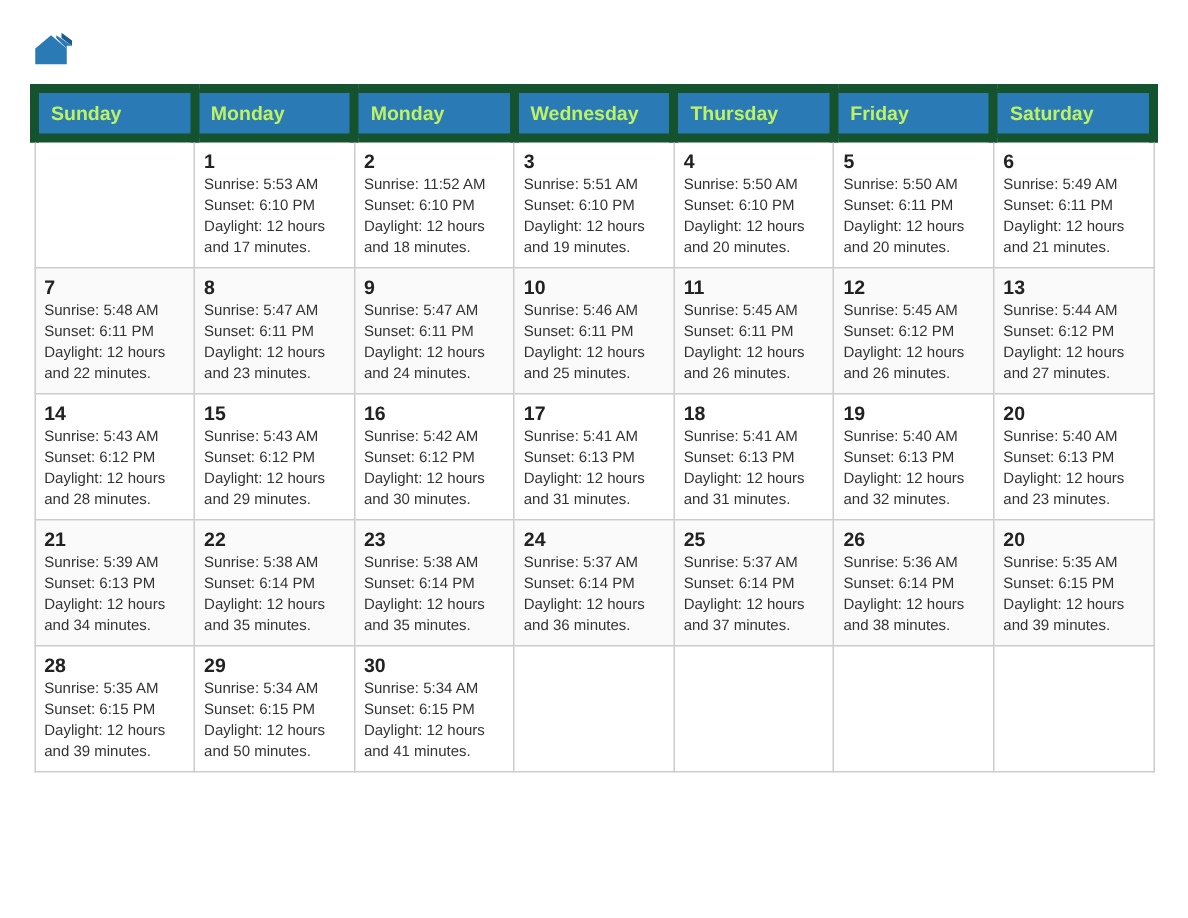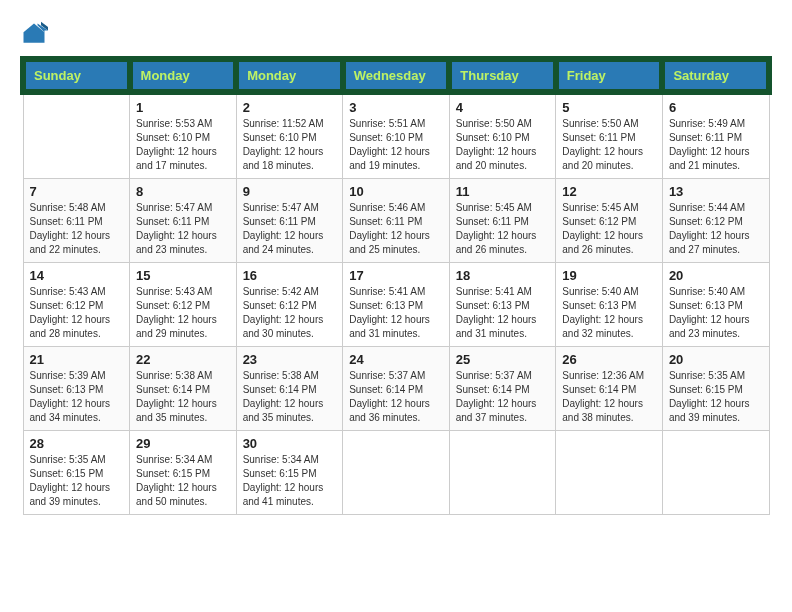--- a/index.html
+++ b/index.html
@@ -216,21 +216,21 @@
         <td>
           <span class="day-num">24</span>
           <div class="day-info"><span>Sunrise: 5:37 AM</span><br><span>Sunset: 6:14 PM</span><br><span>Daylight: 12 hours</span><br><span>and 36 minutes.</span></div>
         </td>
         <td>
           <span class="day-num">25</span>
           <div class="day-info"><span>Sunrise: 5:37 AM</span><br><span>Sunset: 6:14 PM</span><br><span>Daylight: 12 hours</span><br><span>and 37 minutes.</span></div>
         </td>
         <td>
           <span class="day-num">26</span>
-          <div class="day-info"><span>Sunrise: 12:36 AM</span><br><span>Sunset: 6:14 PM</span><br><span>Daylight: 12 hours</span><br><span>and 38 minutes.</span></div>
+          <div class="day-info"><span>Sunrise: 5:36 AM</span><br><span>Sunset: 6:14 PM</span><br><span>Daylight: 12 hours</span><br><span>and 38 minutes.</span></div>
         </td>
         <td>
           <span class="day-num">20</span>
           <div class="day-info"><span>Sunrise: 5:35 AM</span><br><span>Sunset: 6:15 PM</span><br><span>Daylight: 12 hours</span><br><span>and 39 minutes.</span></div>
         </td>
       </tr>
       <tr class="week-row">
         <td>
           <span class="day-num">28</span>
           <div class="day-info"><span>Sunrise: 5:35 AM</span><br><span>Sunset: 6:15 PM</span><br><span>Daylight: 12 hours</span><br><span>and 39 minutes.</span></div>

